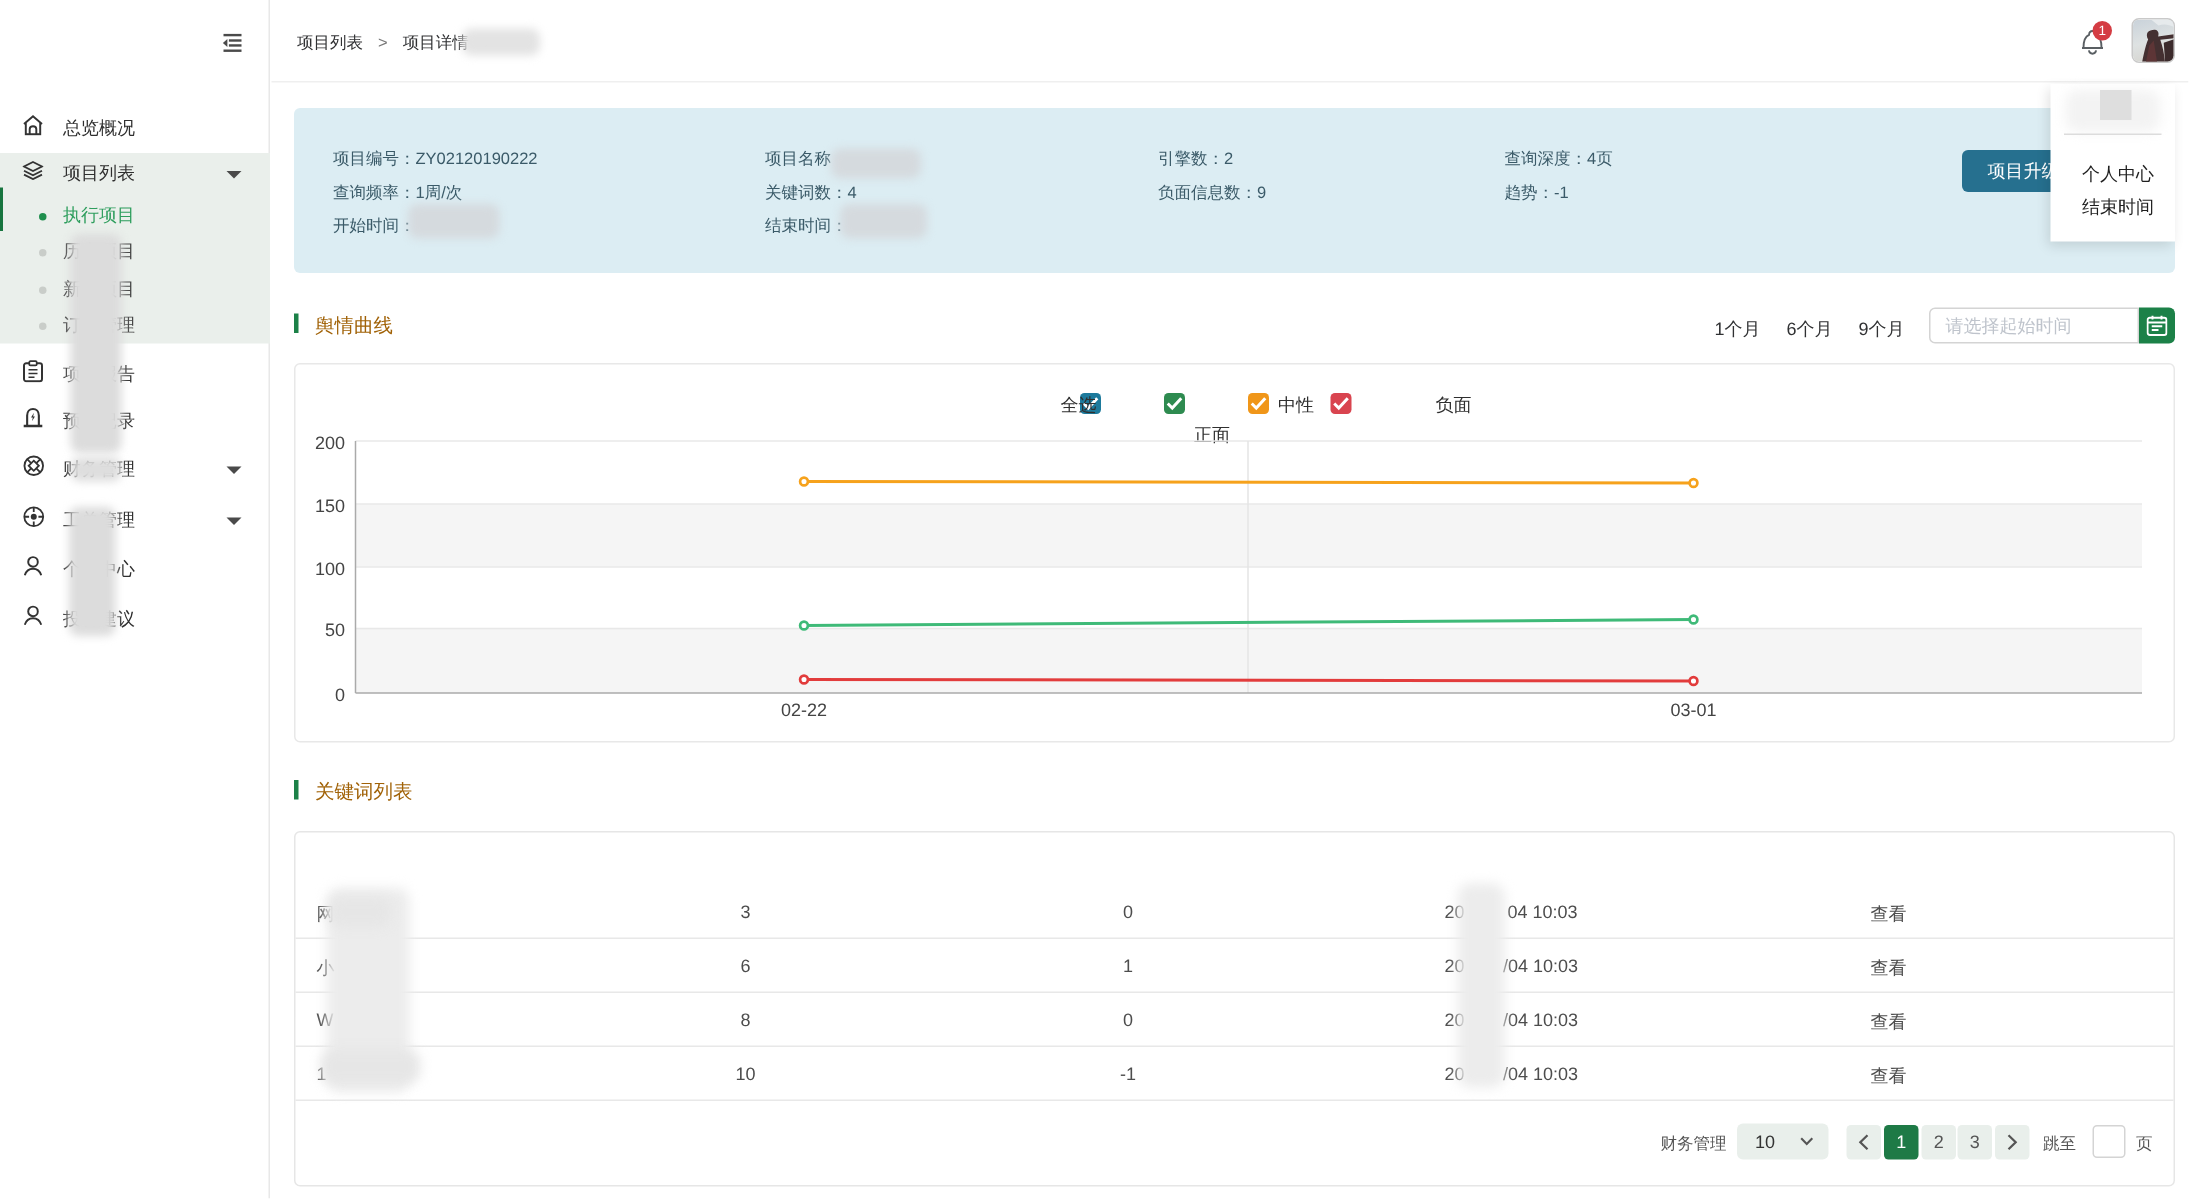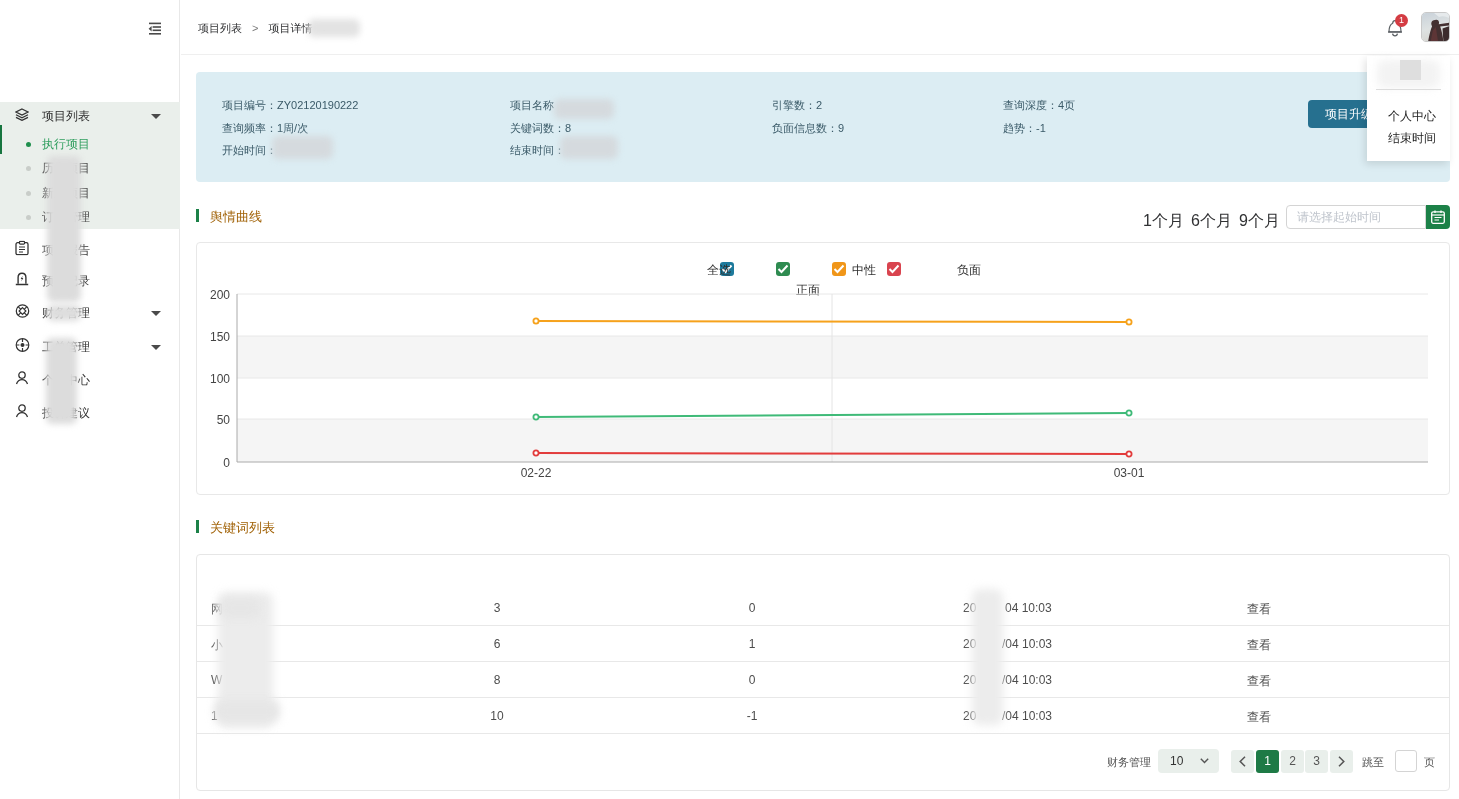--- a/index.html
+++ b/index.html
@@ -35,21 +35,21 @@
 
 #drop{position:absolute;left:1367px;top:56px;width:83px;height:105px;background:#fff;box-shadow:-2px 3px 8px rgba(0,0,0,0.12);z-index:20;}
 #drop .item{position:absolute;left:21px;font-size:12px;color:#1f1f1f;white-space:nowrap;}
 #drop .div{position:absolute;left:9px;top:33px;width:65px;height:1px;background:#dcdcdc;}
 
 #info{position:absolute;left:196px;top:72px;width:1254px;height:110px;background:#dcedf3;border-radius:4px;}
 .lab{position:absolute;font-size:11px;color:#3a5a68;white-space:nowrap;}
 #upg{position:absolute;left:1308px;top:100px;width:82px;height:28px;background:#26708f;border-radius:4px;color:#fff;font-size:12px;text-align:center;line-height:28px;z-index:2;}
 .secbar{position:absolute;width:3px;height:13px;background:#1c8148;}
 .sectit{position:absolute;font-size:13px;color:#a16207;}
-.rangelink{position:absolute;top:211px;font-size:16px;color:#303133;}
+.rangelink{position:absolute;top:211px;font-size:12px;color:#303133;}
 #dateinput{position:absolute;left:1286px;top:205px;width:140px;height:24px;background:#fff;border:1px solid #d4d4d4;border-radius:4px 0 0 4px;font-size:12px;color:#bfc4cc;line-height:22px;padding-left:10px;}
 #datebtn{position:absolute;left:1426px;top:205px;width:24px;height:24px;background:#1c8148;border-radius:0 4px 4px 0;}
 #chartcard{position:absolute;left:196px;top:242px;width:1254px;height:253px;background:#fff;border:1px solid #e8e8e8;border-radius:4px;}
 .leg{position:absolute;top:262px;height:14px;font-size:12px;color:#2f2f2f;}
 .cb{position:absolute;top:262px;width:14px;height:14px;border-radius:3px;}
 .cb svg{position:absolute;left:1px;top:2px;}
 
 #tablecard{position:absolute;left:196px;top:554px;width:1254px;height:237px;background:#fff;border:1px solid #e6e6e6;border-radius:4px;}
 #thead{position:absolute;left:0;top:0;width:1252px;height:35px;background:linear-gradient(#f1f1f1,#fbfbfb);border-bottom:1px solid #e3e3e3;border-radius:4px 4px 0 0;}
 .th{position:absolute;top:8px;font-size:13px;color:#333;}
@@ -99,20 +99,27 @@
         <rect x="1" y="1.6" width="12" height="1.6" fill="#4a4a4a"></rect>
         <rect x="4.6" y="5.2" width="8.4" height="1.6" fill="#4a4a4a"></rect>
         <rect x="4.6" y="8.5" width="8.4" height="1.6" fill="#4a4a4a"></rect>
         <rect x="1" y="12" width="12" height="1.6" fill="#4a4a4a"></rect>
         <path d="M3.6 5 L3.6 10.4 L0.6 7.7 Z" fill="#4a4a4a"></path>
       </svg>
 </div>
 <div id="groupbg"></div>
 <div id="activebar"></div>
 
+<div class="mitem" style="top:71px;">
+ <span class="ic"><svg width="14" height="14" viewBox="0 0 14 14">
+          <path d="M1 6.2 L7 1 L13 6.2 M2.2 5.4 L2.2 13 L11.8 13 L11.8 5.4" fill="none" stroke="#333" stroke-width="1.3"></path>
+          <path d="M4.8 13 L4.8 9.5 C4.8 7 9.2 7 9.2 9.5 L9.2 13" fill="none" stroke="#333" stroke-width="1.3"></path>
+        </svg></span>
+ <span class="tx">总览概况</span>
+</div>
 <div class="mitem" style="top:101px;">
  <span class="ic"><svg width="14" height="13" viewBox="0 0 14 13">
           <path d="M7 1 L13 4 L7 7 L1 4 Z" fill="none" stroke="#333" stroke-width="1.2"></path>
           <path d="M1 6.8 L7 9.8 L13 6.8" fill="none" stroke="#333" stroke-width="1.2"></path>
           <path d="M1 9.4 L7 12.4 L13 9.4" fill="none" stroke="#333" stroke-width="1.2"></path>
         </svg></span>
  <span class="tx">项目列表</span>
  <span class="caret"></span>
 </div>
 <div class="sub on" style="top:132px;">
@@ -185,21 +192,21 @@
 <div class="blur" style="left:46px;top:338px;width:31px;height:86px;background:#dcdcdc;"></div>
 </div>
 
 <div id="info"></div>
 <div class="lab" style="left:222px;top:98px;">项目编号：ZY02120190222</div>
 <div class="lab" style="left:222px;top:121px;">查询频率：1周/次</div>
 <div class="lab" style="left:222px;top:143px;">开始时间：</div>
 <div class="blur" style="left:272px;top:136px;width:61px;height:23px;background:#d5dade;z-index:2;"></div>
 <div class="lab" style="left:510px;top:98px;">项目名称</div>
 <div class="blur" style="left:554px;top:99px;width:60px;height:20px;background:#d5dade;z-index:2;"></div>
-<div class="lab" style="left:510px;top:121px;">关键词数：8</div>
+<div class="lab" style="left:510px;top:121px;">关键词数：4</div>
 <div class="lab" style="left:510px;top:143px;">结束时间：</div>
 <div class="blur" style="left:560px;top:136px;width:58px;height:23px;background:#d5dade;z-index:2;"></div>
 <div class="lab" style="left:772px;top:98px;">引擎数：2</div>
 <div class="lab" style="left:772px;top:121px;">负面信息数：9</div>
 <div class="lab" style="left:1003px;top:98px;">查询深度：4页</div>
 <div class="lab" style="left:1003px;top:121px;">趋势：-1</div>
 <div id="upg">项目升级</div>
 
 <div class="secbar" style="left:196px;top:209px;"></div>
 <div class="sectit" style="left:210px;top:208px;">舆情曲线</div>

